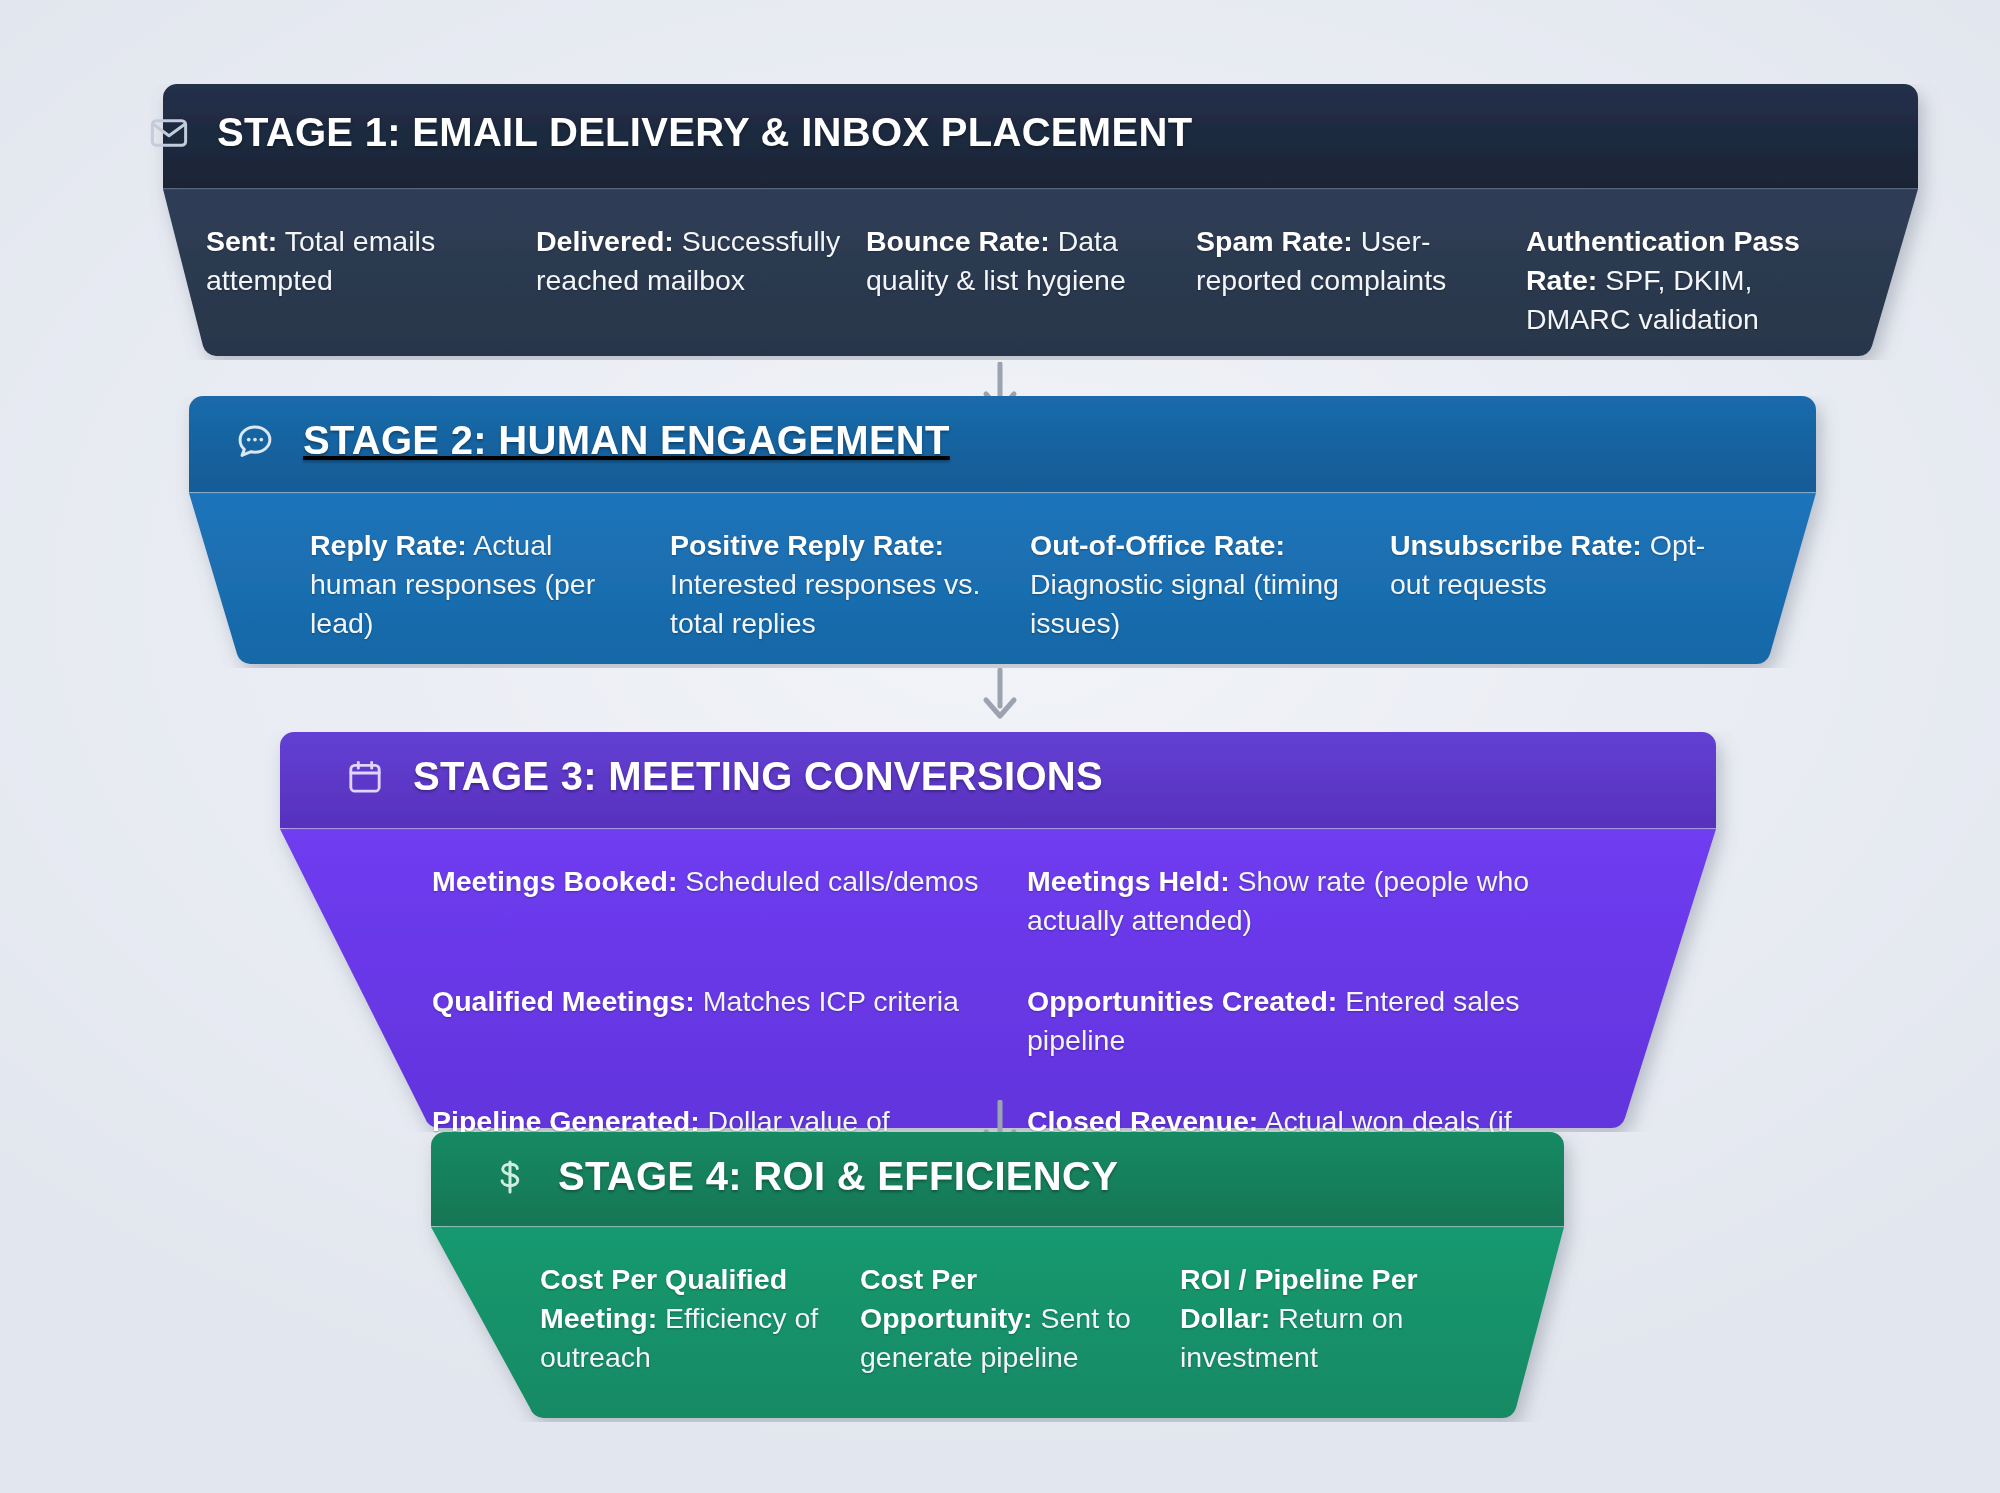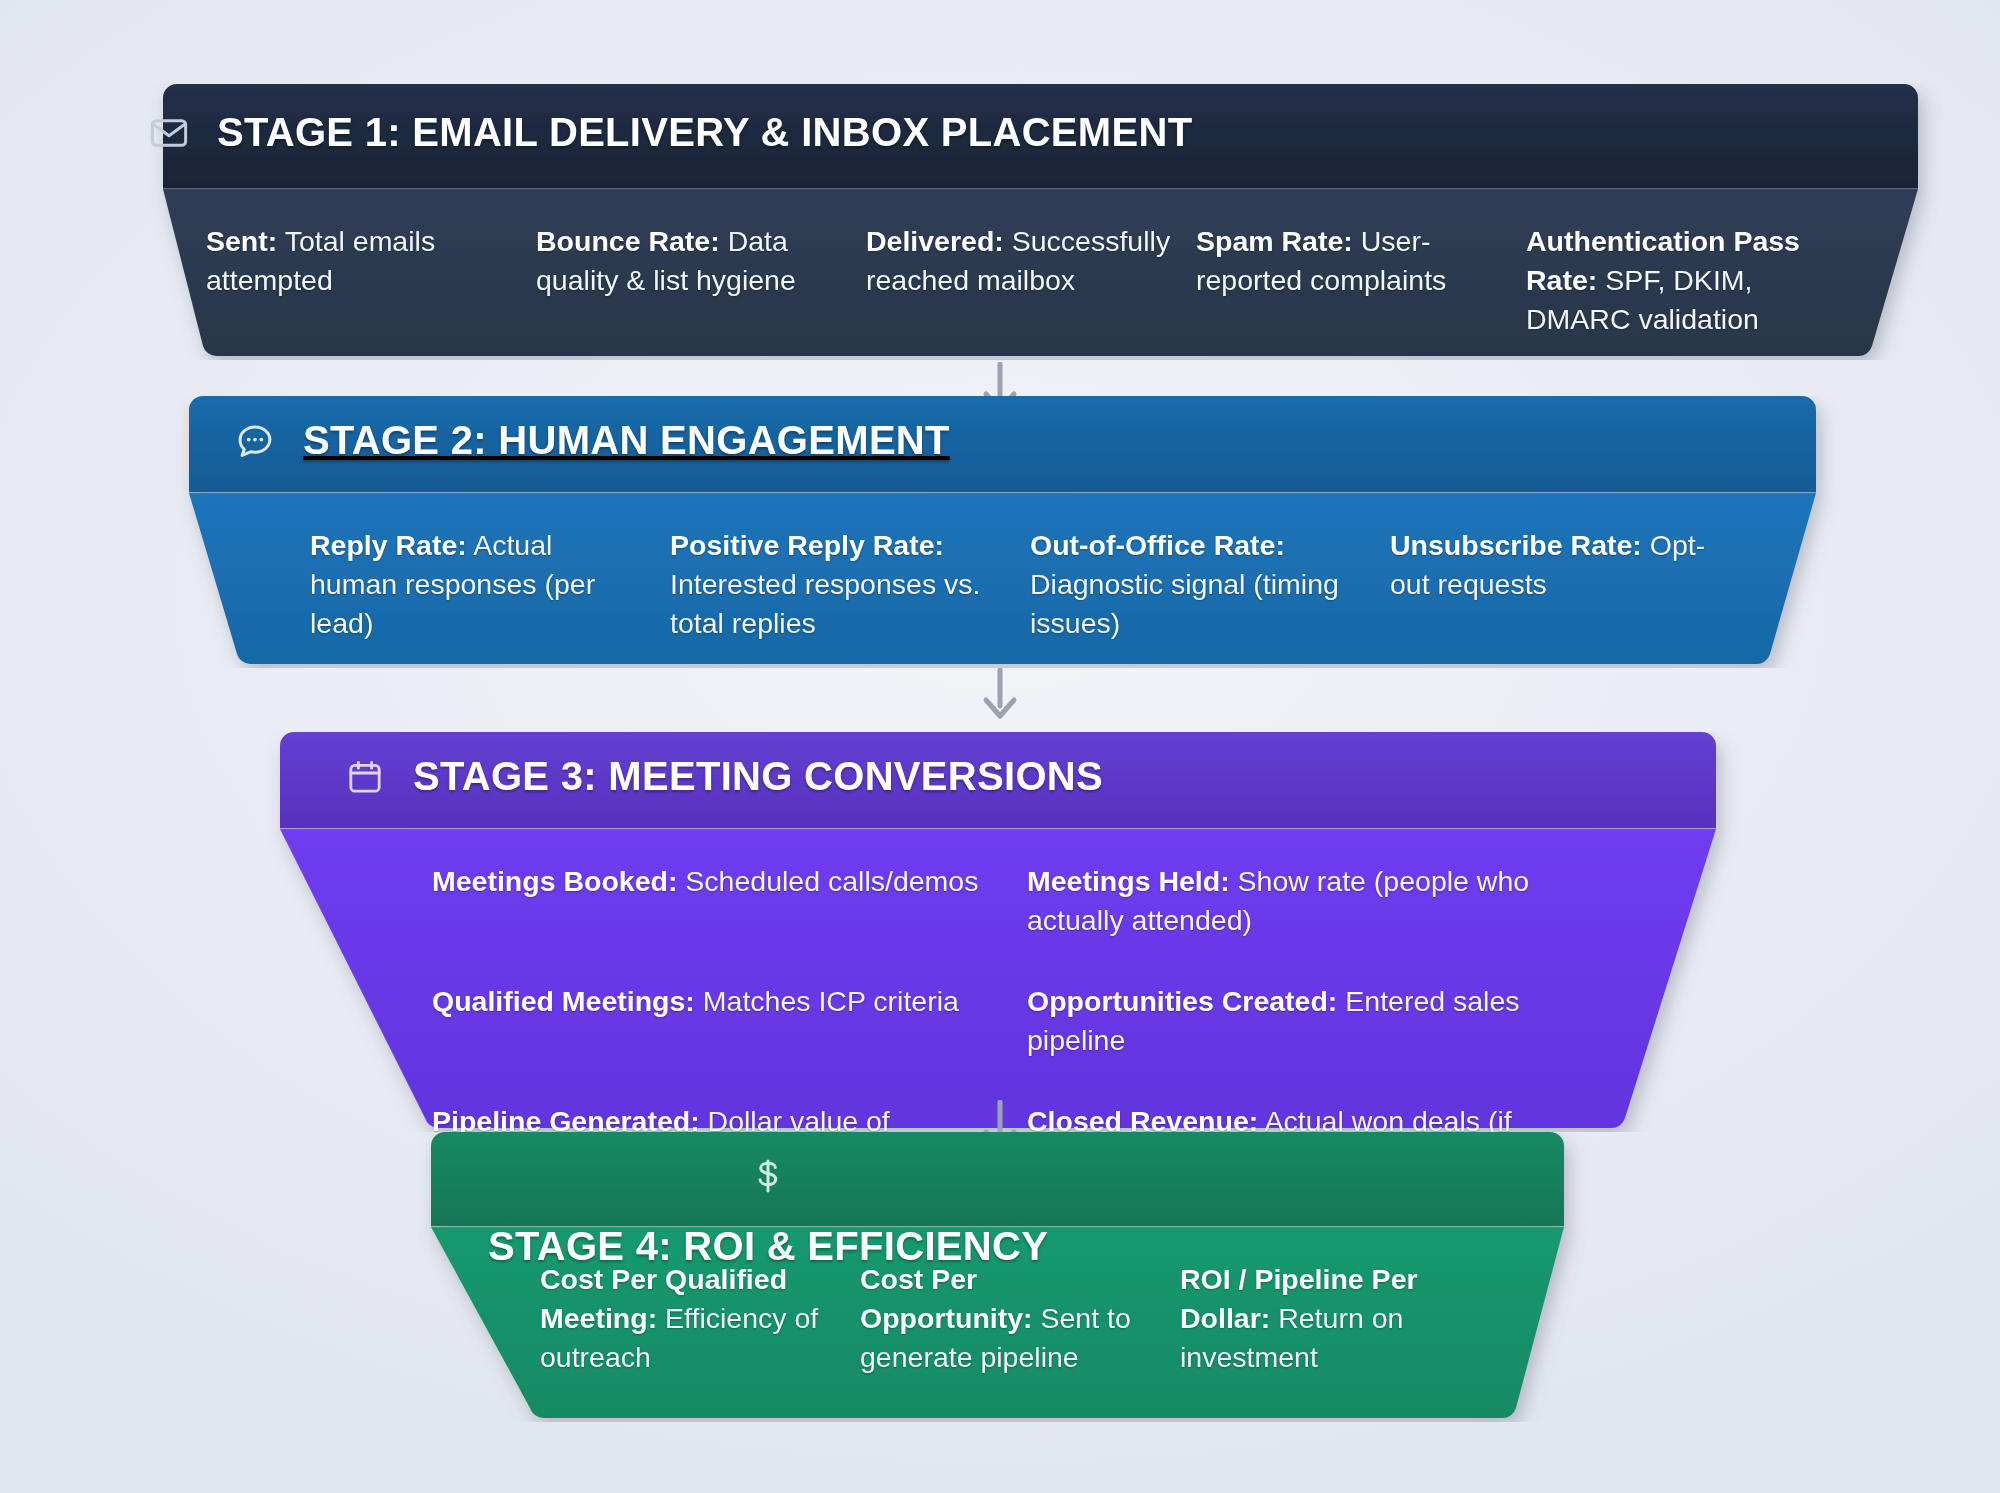--- a/index.html
+++ b/index.html
@@ -153,26 +153,26 @@
         </span>
         <span class="head-title">STAGE 1: EMAIL DELIVERY &amp; INBOX PLACEMENT</span>
       </div>
 
       <div class="metrics" style="left:206px;top:138px;width:1650px;">
         <div class="metric">
           <b>Sent:</b>
           <span class="desc">Total emails attempted</span>
         </div>
         <div class="metric">
+          <b>Delivered:</b>
+          <span class="desc">Successfully reached mailbox</span>
+        </div>
+        <div class="metric">
           <b>Bounce Rate:</b>
           <span class="desc">Data quality &amp; list hygiene</span>
-        </div>
-        <div class="metric">
-          <b>Delivered:</b>
-          <span class="desc">Successfully reached mailbox</span>
         </div>
         <div class="metric">
           <b>Spam Rate:</b>
           <span class="desc">User-reported complaints</span>
         </div>
         <div class="metric">
           <b>Authentication Pass Rate:</b>
           <span class="desc">SPF, DKIM, DMARC validation</span>
         </div>
       </div>
@@ -342,21 +342,21 @@
             </filter>
           </defs>
           <g filter="url(#sh4)">
             <path d="M 438,0 L 1550,0 A 14 14 0 0 1 1564,14 L 1564,94 L 431,94 L 431,14 A 14 14 0 0 1 445,0 Z" fill="url(#g4h)"></path>
             <path d="M 431,95 L 1564,95 L 1516,276 A 14 14 0 0 1 1502,286 L 543,286 A 14 14 0 0 1 530,276 Z" fill="url(#g4b)"></path>
           </g>
           <rect x="431" y="94" width="1133" height="1.5" fill="#46b492" opacity="0.45"></rect>
         </svg>
       </div>
 
-      <div class="head-row" style="left:488px;top:22px;flex-direction:column;">
+      <div class="head-row" style="left:488px;top:22px;">
         <span class="head-icon">
           <svg width="38" height="40" viewBox="0 0 24 24" fill="none" stroke="#cfeee0" stroke-width="1.9" stroke-linecap="round" stroke-linejoin="round">
             <path d="M12 2.6 v18.8"></path>
             <path d="M16.6 6.6 c0-1.7-2-2.7-4.6-2.7 -2.6 0-4.6 1.1-4.6 3.1 0 2.1 2 2.9 4.6 3.4 2.6 0.5 4.9 1.4 4.9 3.7 0 2.1-2.2 3.3-4.9 3.3 -2.8 0-5-1.2-5-3.1"></path>
           </svg>
         </span>
         <span class="head-title">STAGE 4: ROI &amp; EFFICIENCY</span>
       </div>
 
       <div class="metrics" style="left:540px;top:128px;width:960px;">

